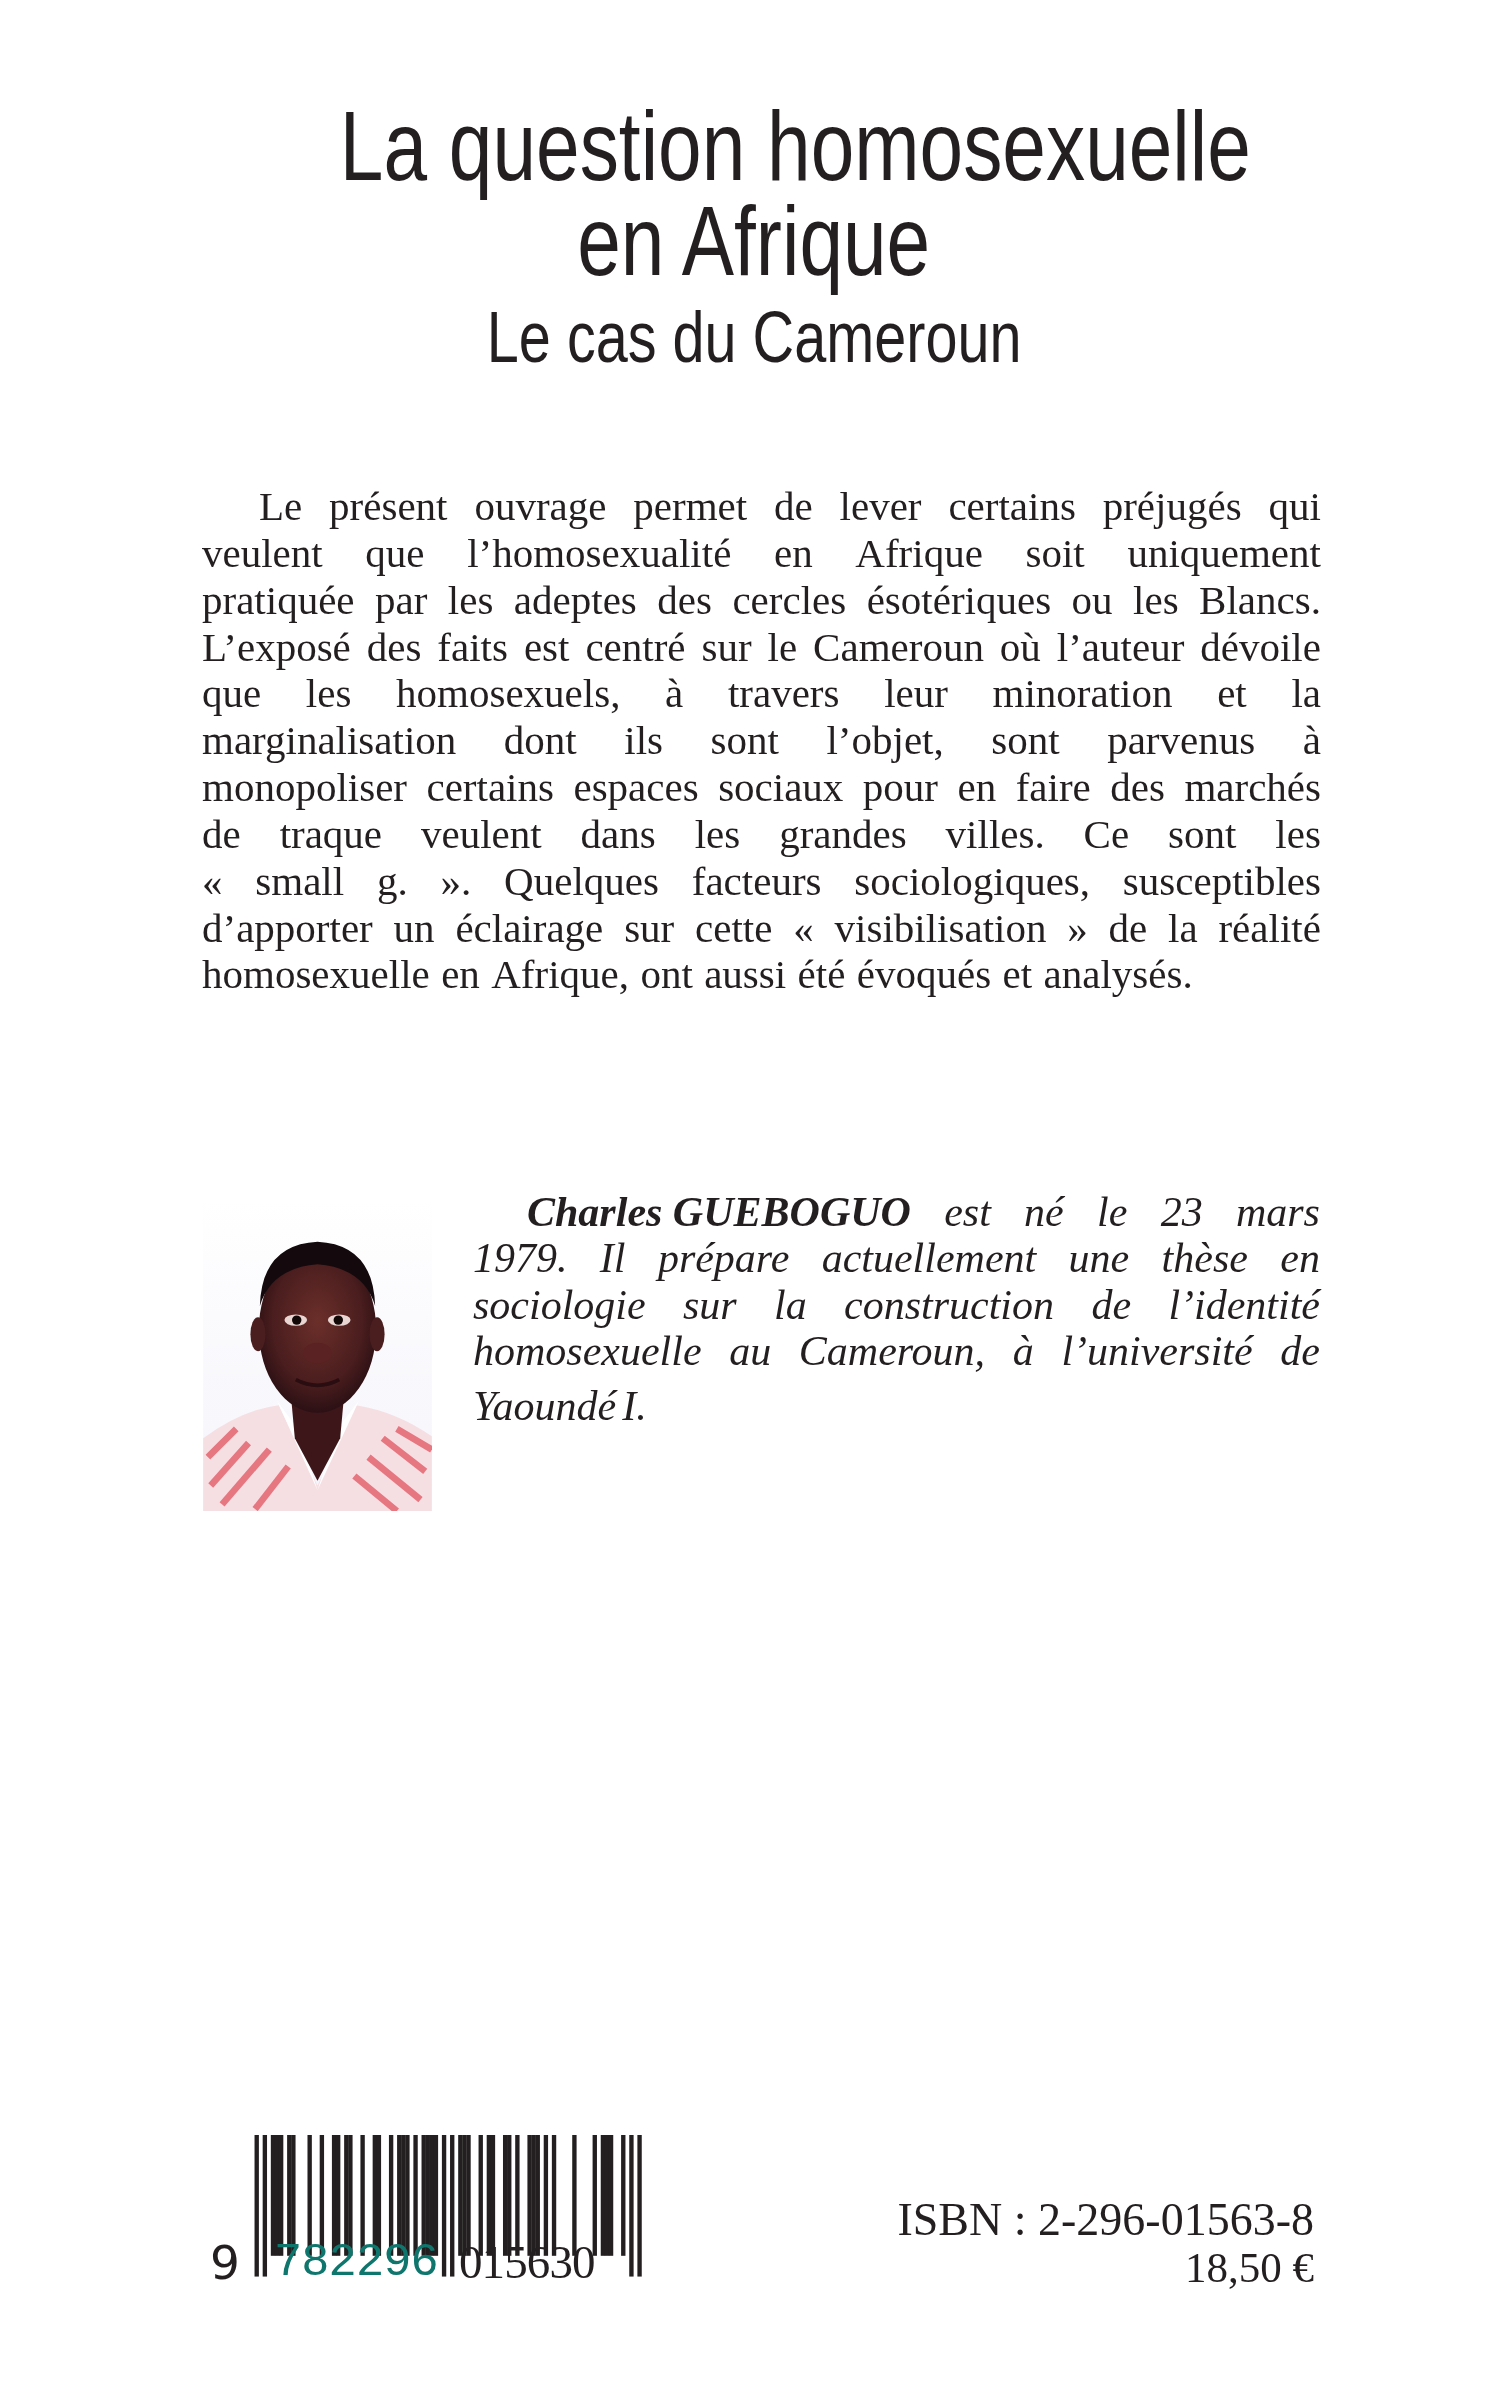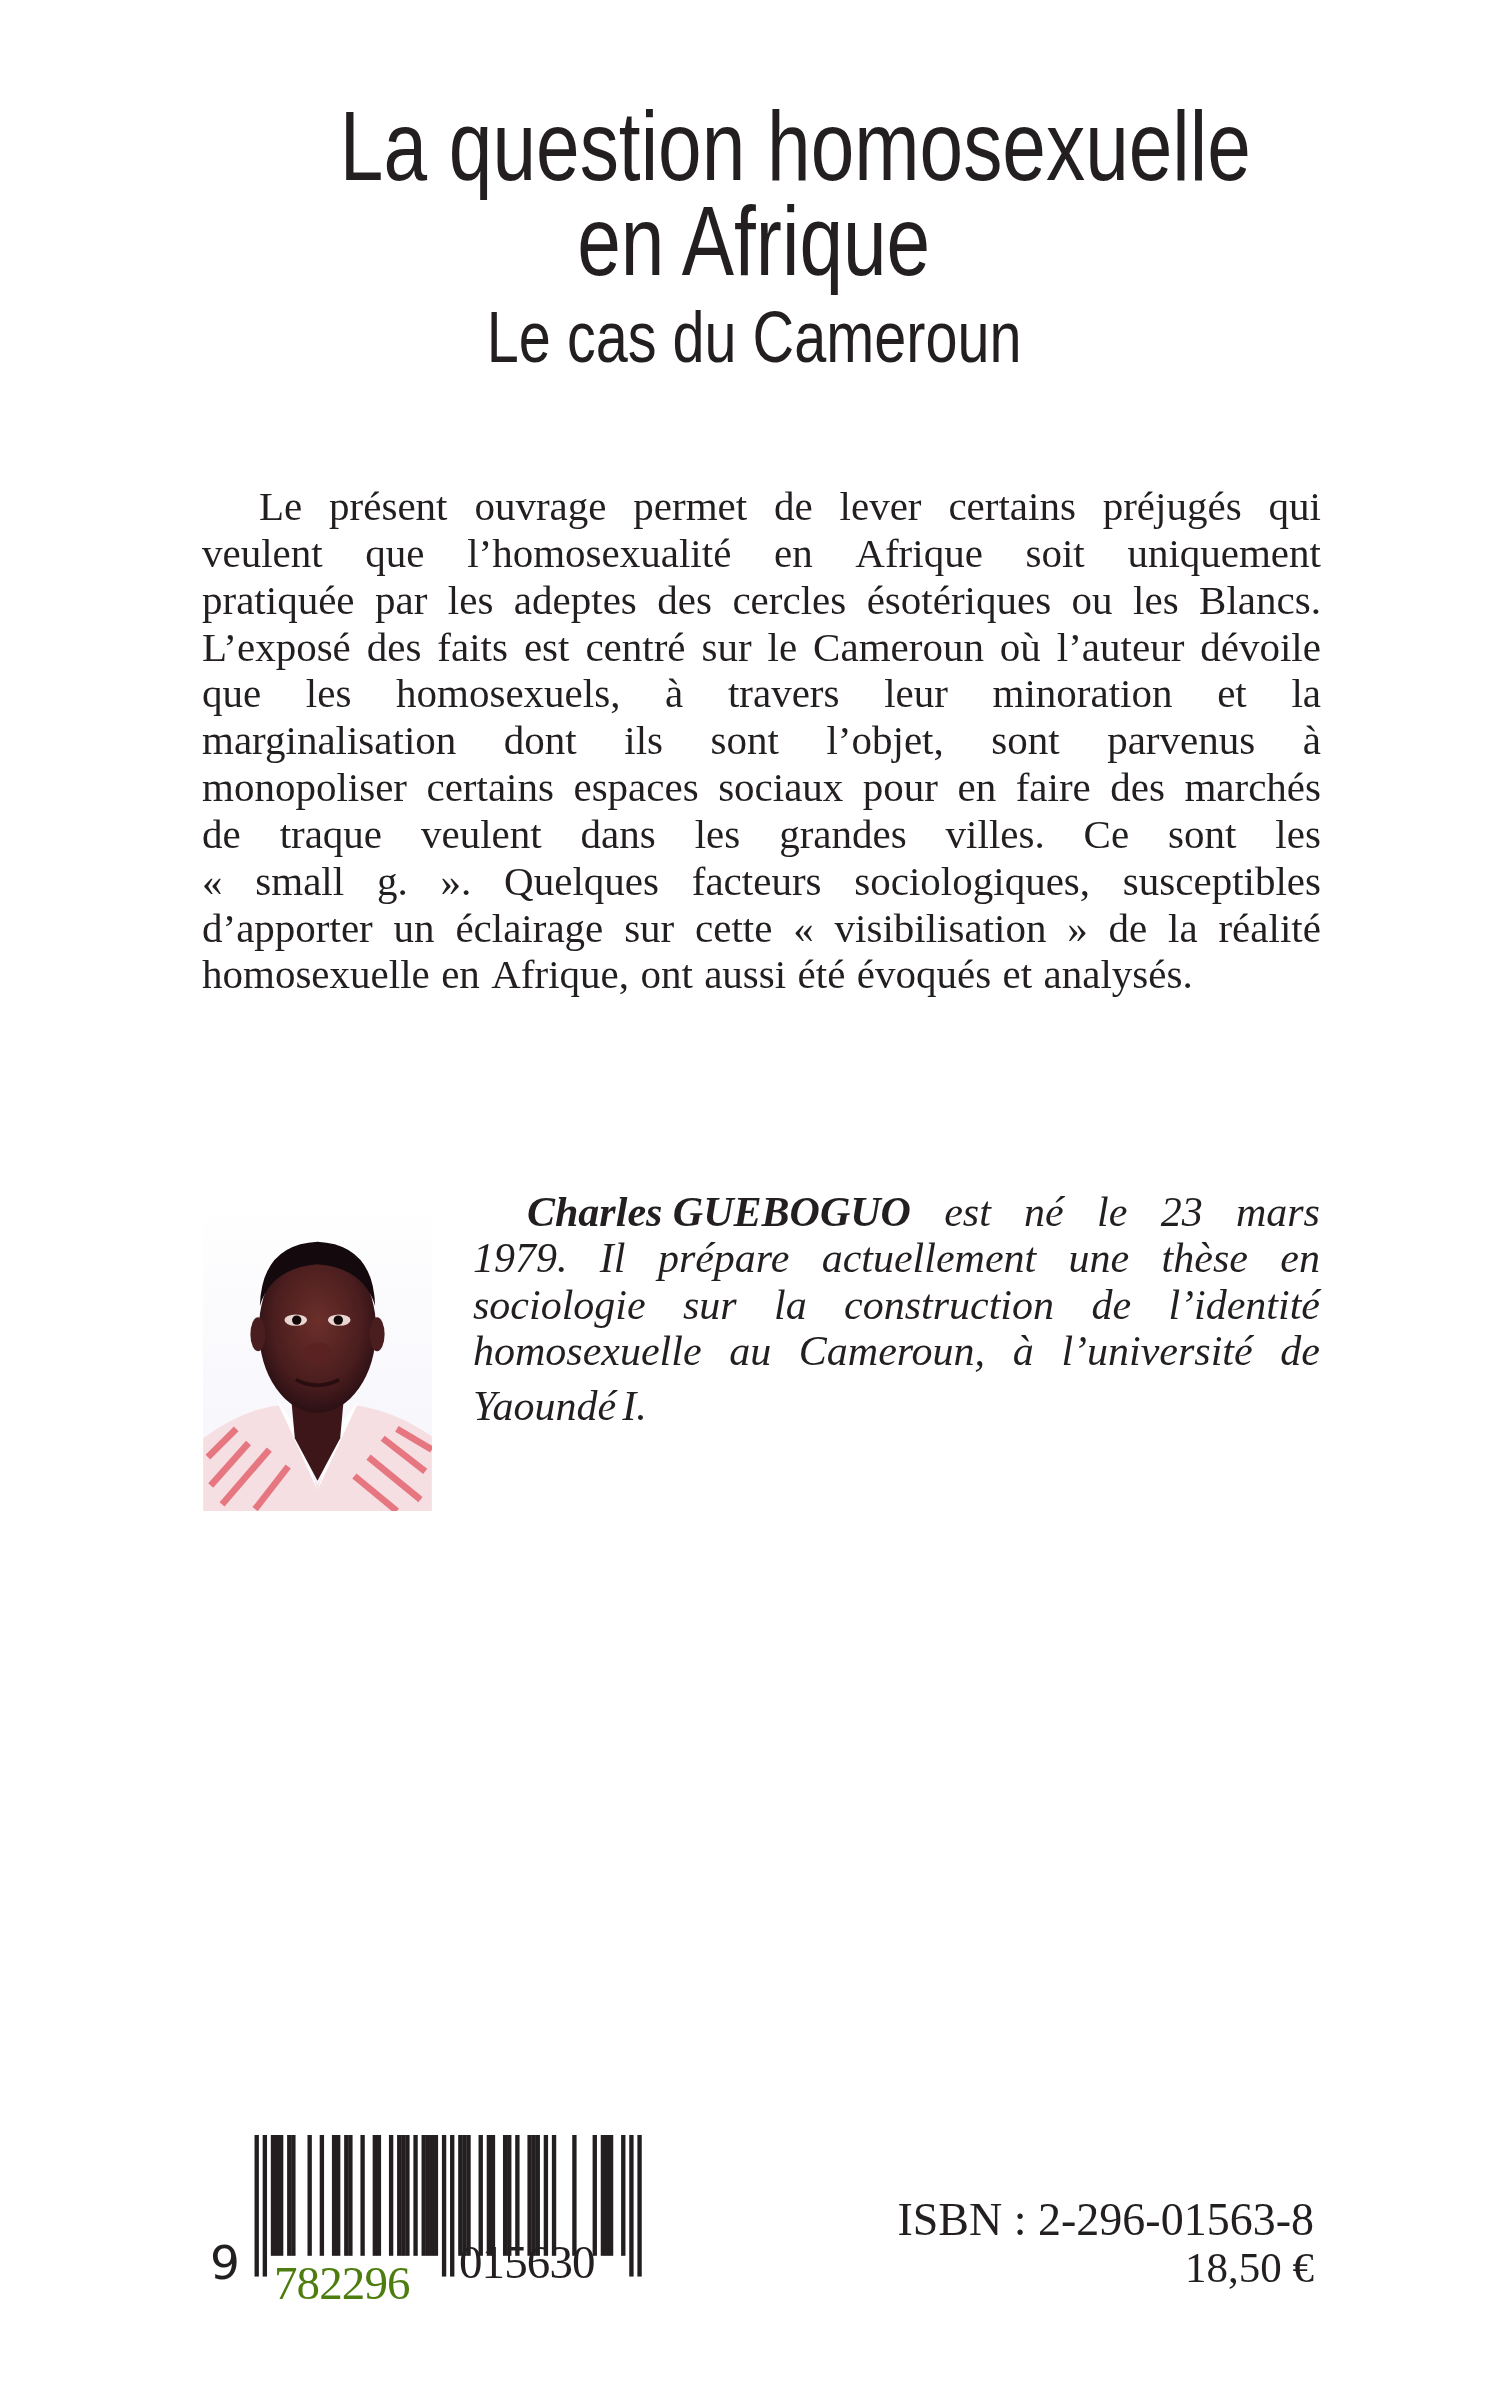--- a/index.html
+++ b/index.html
@@ -320,18 +320,18 @@
       <rect x="358.21" y="0" width="4.62" height="128" fill="#231f20"></rect>
       <rect x="366.84" y="0" width="4.62" height="128" fill="#231f20"></rect>
       <rect x="371.16" y="0" width="4.62" height="128" fill="#231f20"></rect>
       <rect x="375.47" y="0" width="4.62" height="128" fill="#231f20"></rect>
       <rect x="388.42" y="0" width="4.62" height="128" fill="#231f20"></rect>
       <rect x="397.05" y="0" width="4.62" height="150" fill="#231f20"></rect>
       <rect x="405.68" y="0" width="4.62" height="150" fill="#231f20"></rect>
     </svg>
 </div>
 <div style="position:absolute; left:210px; top:2239px; font-family:'DejaVu Sans', sans-serif; font-size:47px; line-height:47px; color:#231f20;">9</div>
-<div style="position:absolute; left:274px; top:2239px; width:161px; font-family:Liberation Serif, serif; font-size:47px; line-height:47px; letter-spacing:-0.9px; color:#4d7c0f; white-space:nowrap;margin-top:21px;">782296</div>
+<div style="position:absolute; left:274px; top:2239px; width:161px; font-family:Liberation Mono, monospace; font-size:47px; line-height:47px; letter-spacing:-0.9px; color:#0f766e; white-space:nowrap;">782296</div>
 <div style="position:absolute; left:459px; top:2239px; width:161px; font-family:Liberation Serif, serif; font-size:47px; line-height:47px; letter-spacing:-0.9px; color:#231f20; white-space:nowrap;">015630</div>
 
 <div class="isbn">ISBN : 2-296-01563-8</div>
 <div class="price">18,50 €</div>
 
 
 </body></html>

